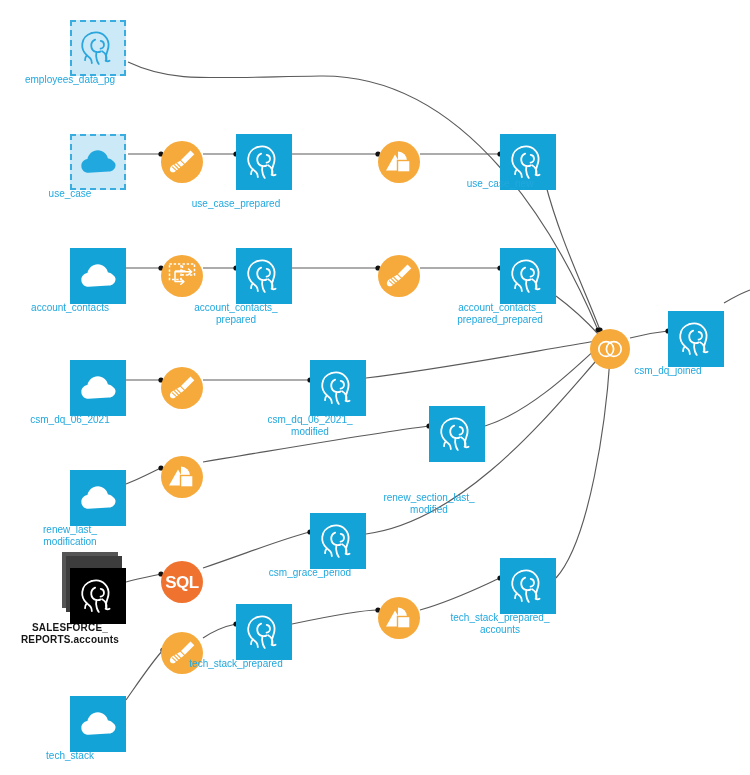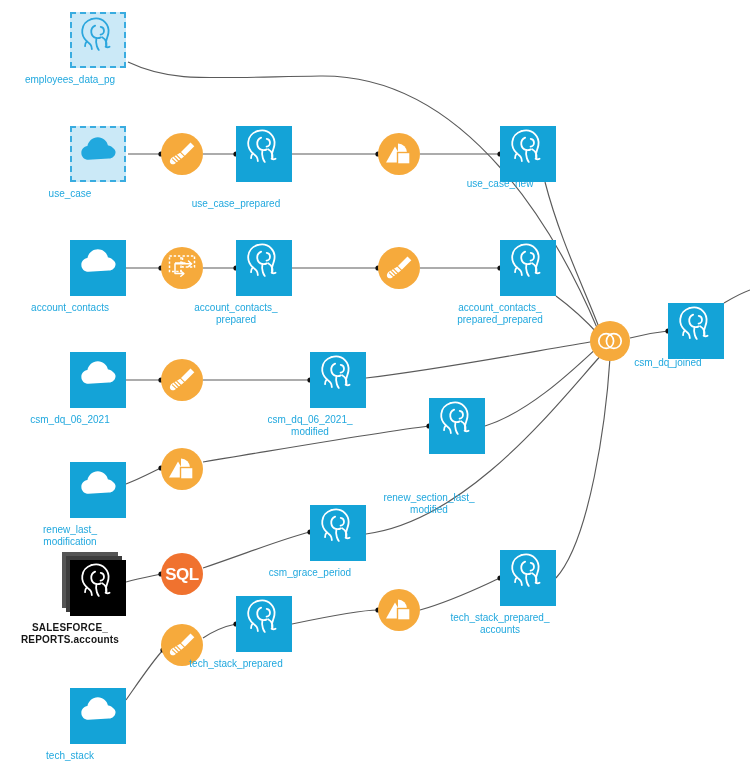--- a/index.html
+++ b/index.html
@@ -4,22 +4,22 @@
 <style>
   html,body{margin:0;padding:0;background:#ffffff;}
   body{
     width:750px;height:775px;position:relative;overflow:hidden;
     font-family:"Liberation Sans","DejaVu Sans",sans-serif;
   }
   #canvas{position:absolute;left:0;top:0;width:750px;height:775px;}
   #edges{position:absolute;left:0;top:0;width:750px;height:775px;pointer-events:none;}
   .node{position:absolute;}
   .node .box{
-    position:absolute;left:0;top:0;
-    display:flex;align-items:flex-start;justify-content:center;
+    position:absolute;left:0;top:8px;
+    display:flex;align-items:center;justify-content:center;
     box-sizing:border-box;
   }
   
   .t-dataset .box{width:56px;height:56px;background:#14a3d7;}
   
   .t-source .box{
     width:56px;height:56px;background:#cbe9f7;
     border:2px dashed #39ace0;
   }
   
@@ -603,17 +603,17 @@
                 <path d="M12.0 8.1c-1.8 0.8-2.9 2.8-2.7 4.7 0.2 1.9 1.7 3.6 3.6 4.0 1.0 0.2 2.1 0.05 3.0-0.45"></path>
                 <path d="M15.9 9.0c1.3 0.2 2.3 1.4 2.3 2.7 0 1.35-1.1 2.6-2.4 2.75"></path>
                 <path d="M12.9 16.8c-0.4 1.9-0.3 3.9 0.3 5.7 0.3 0.95 0.75 1.85 1.35 2.65"></path>
                 <path d="M16.9 16.3c1.4 0.7 2.5 2.0 2.9 3.5 0.2 0.8 0.2 1.65 0.0 2.45"></path>
                 <path d="M19.3 22.9c0.85 0.5 1.95 0.5 2.8 0.0"></path>
                 <path d="M6.2 19.1c-0.9 0.9-1.4 2.2-1.3 3.45"></path>
               </g>
             </svg>
           </span>
         </div>
-        <div class="lbl" style="top:54px;">csm_dq_joined</div>
+        <div class="lbl" style="top:62px;">csm_dq_joined</div>
       </div>
     </div>
 
 </div>
 
 </body></html>

